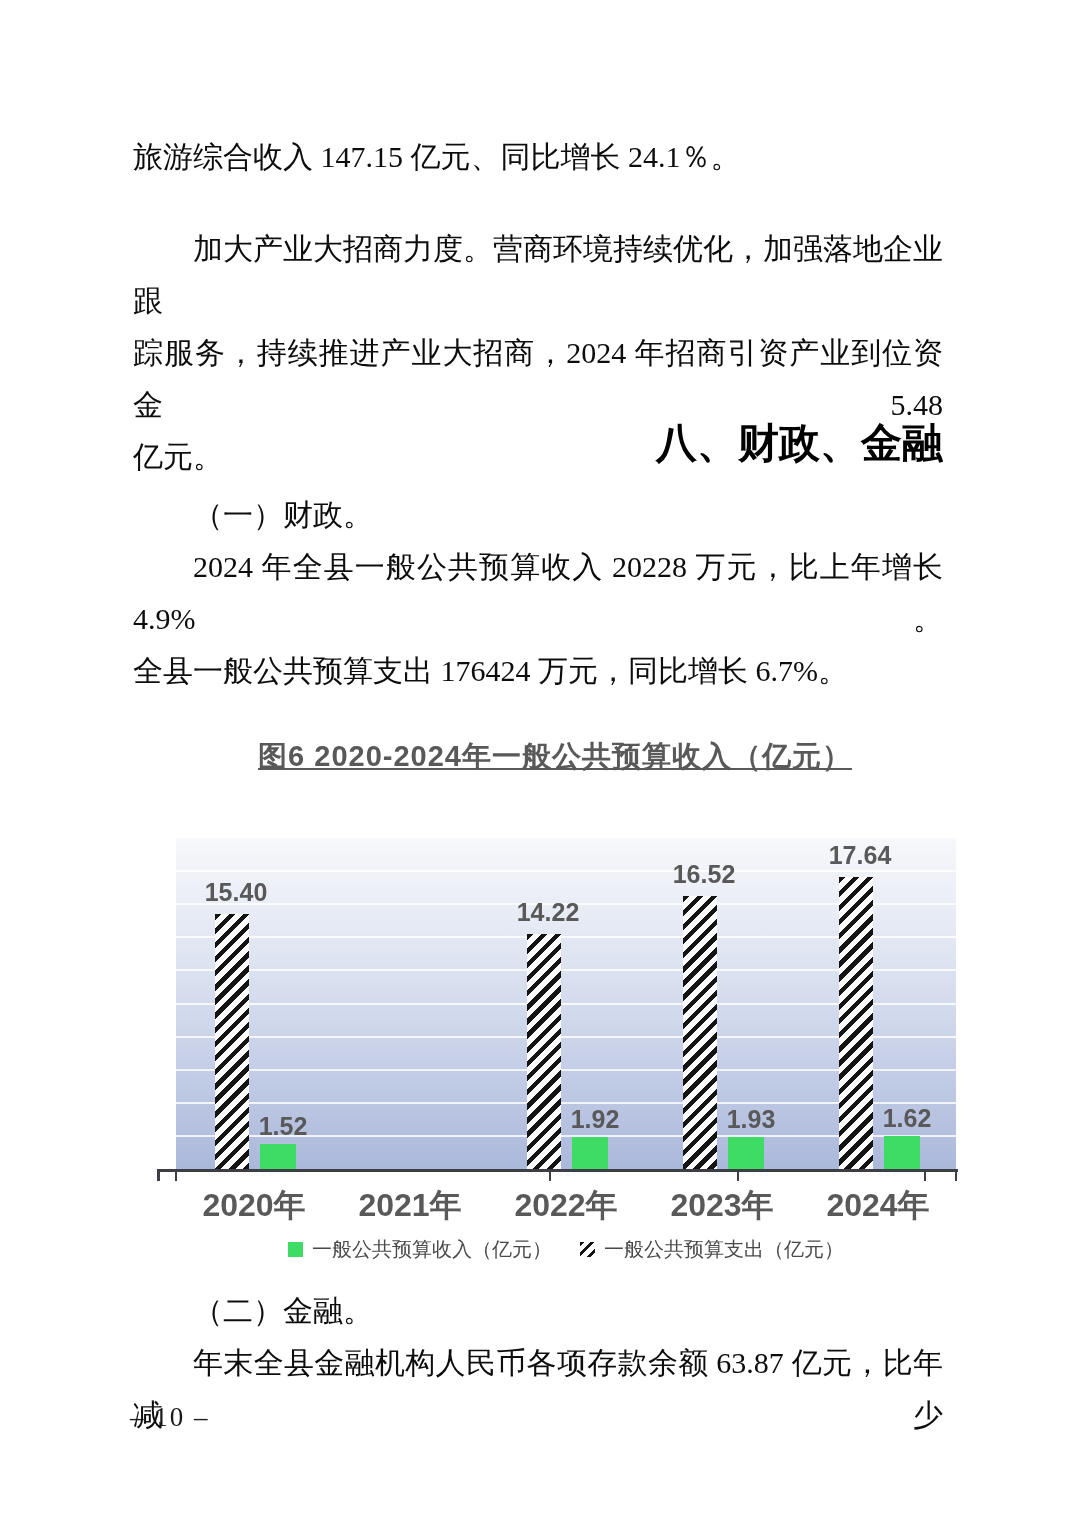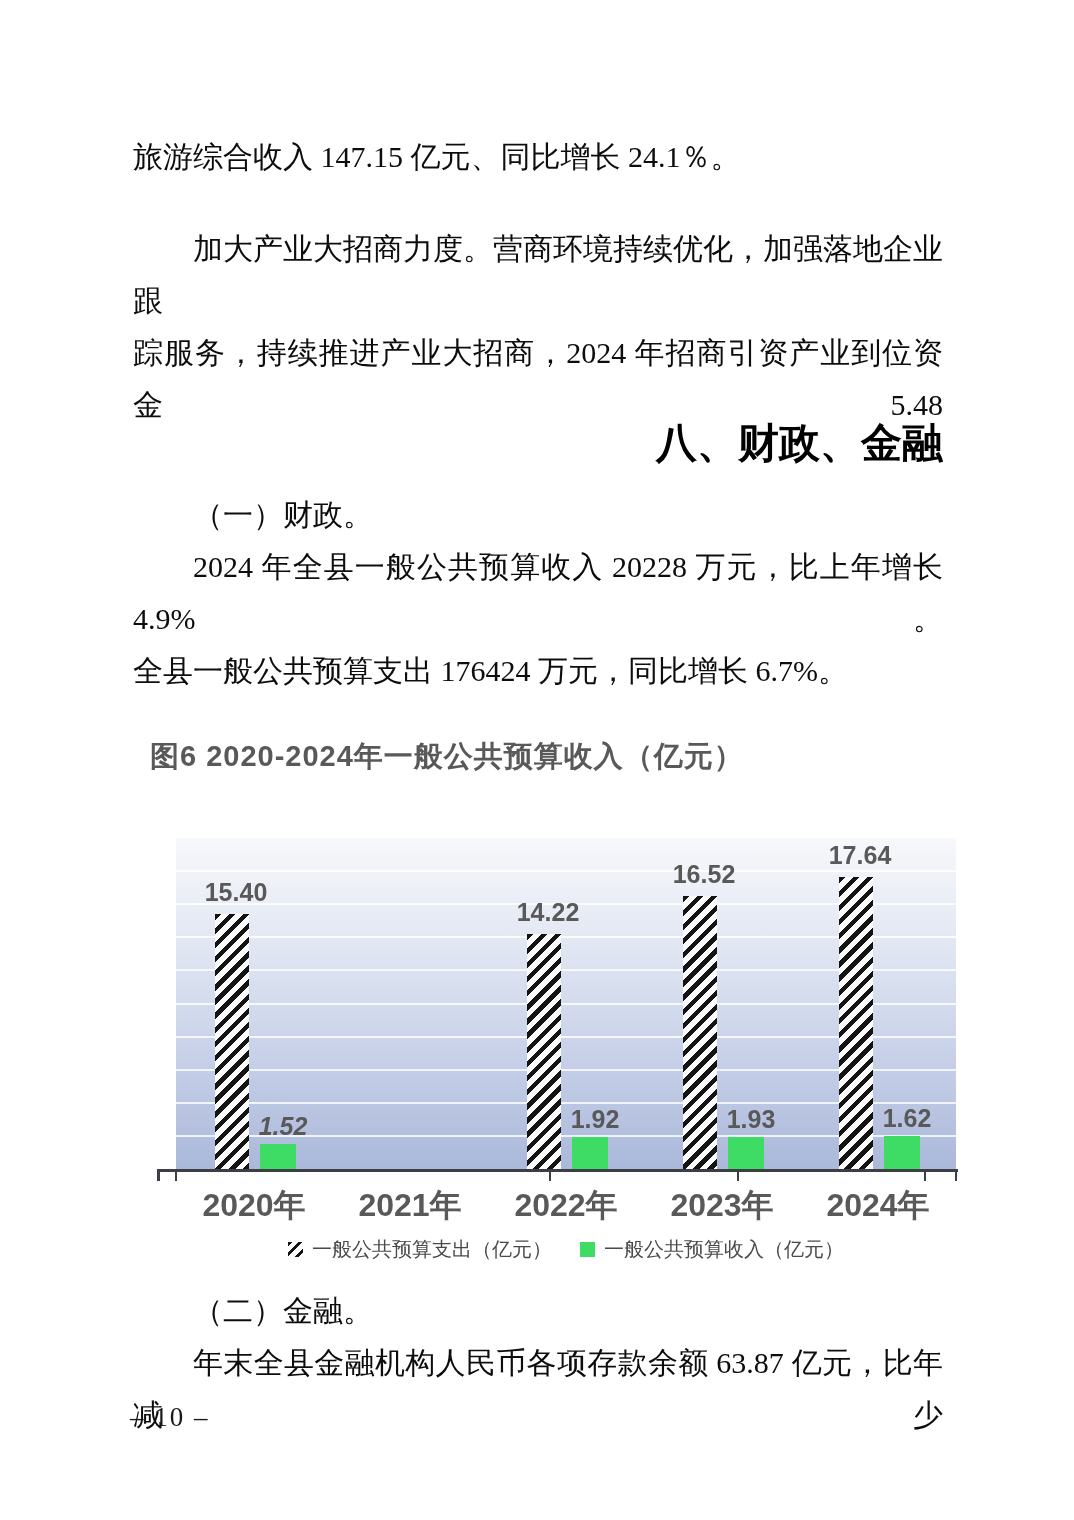--- a/index.html
+++ b/index.html
@@ -12,21 +12,21 @@
   .line.justify { text-align:justify; text-align-last:justify; }
   .line.indent { text-indent:60px; }
   .section-heading {
     position:absolute; left:133px; width:810px; top:416px;
     font-family:"Liberation Sans", sans-serif; font-weight:bold;
     font-size:41px; text-align:right; color:#000;
   }
   .chart-title {
     position:absolute; left:150px; width:810px; top:737px;
     font-family:"Liberation Sans", sans-serif; font-weight:bold;
-    font-size:29px; color:#595959; letter-spacing:1px;
+    font-size:29px; color:#595959; text-align:center; letter-spacing:1px;text-decoration:underline;
   }
   .plot {
     position:absolute; left:176px; top:838px; width:780px; height:331px;
     background:linear-gradient(180deg,#f7f8fb 0%,#e3e8f3 30%,#c8d1e8 65%,#aab8da 100%);
   }
   .gridline { position:absolute; left:0; right:0; height:2px; background:rgba(255,255,255,0.8); }
   .cat-group { position:absolute; bottom:0; width:20%; height:100%; }
   .bar { position:absolute; bottom:0; }
   .hatch-bar {
     left:39px; width:34px;
@@ -71,20 +71,21 @@
 
 <div class="page">
 
   <div class="textblock" style="top:131px;">
     <div class="line">旅游综合收入 147.15 亿元、同比增长 24.1％。</div>
   </div>
 
   <div class="textblock" style="top:223px;">
     <div class="line justify indent">加大产业大招商力度。营商环境持续优化，加强落地企业跟</div>
     <div class="line justify">踪服务，持续推进产业大招商，2024 年招商引资产业到位资金 5.48</div>
+    <div class="line">亿元。</div>
   </div>
 
   <div class="section-heading">八、财政、金融</div>
 
   <div class="textblock" style="top:489px;">
     <div class="line indent">（一）财政。</div>
   </div>
 
   <div class="textblock" style="top:541px;">
     <div class="line justify indent">2024 年全县一般公共预算收入 20228 万元，比上年增长 4.9%。</div>
@@ -100,21 +101,21 @@
       <div class="gridline" style="bottom: calc(40% - 1px);"></div>
       <div class="gridline" style="bottom: calc(50% - 1px);"></div>
       <div class="gridline" style="bottom: calc(60% - 1px);"></div>
       <div class="gridline" style="bottom: calc(70% - 1px);"></div>
       <div class="gridline" style="bottom: calc(80% - 1px);"></div>
       <div class="gridline" style="bottom: calc(90% - 1px);"></div>
       <div class="cat-group" style="left: 0%;">
         <div class="bar hatch-bar" style="height: 77%;"></div>
         <div class="bar-label hatch-label" style="bottom: 77%; color: rgb(89, 89, 89);">15.40</div>
         <div class="bar green-bar" style="height: 7.6%; background: rgb(62, 220, 100);"></div>
-        <div class="bar-label green-label" style="bottom: 7.6%; color: rgb(89, 89, 89); font-style: italic;">1.52</div>
+        <div class="bar-label green-label" style="bottom: 7.6%; color: rgb(89, 89, 89);">1.52</div>
         <div class="tick" style="left: 0%;"></div>
       </div>
       <div class="cat-group" style="left: 40%;">
         <div class="bar hatch-bar" style="height: 71.1%;"></div>
         <div class="bar-label hatch-label" style="bottom: 71.1%; color: rgb(89, 89, 89);">14.22</div>
         <div class="bar green-bar" style="height: 9.6%; background: rgb(62, 220, 100);"></div>
         <div class="bar-label green-label" style="bottom: 9.6%; color: rgb(89, 89, 89);">1.92</div>
         <div class="tick" style="left: 40%;"></div>
       </div>
       <div class="cat-group" style="left: 60%;">
@@ -138,26 +139,26 @@
   </div>
   <div class="x-labels" id="x-labels">
       <div class="x-label">2020年</div>
       <div class="x-label">2021年</div>
       <div class="x-label">2022年</div>
       <div class="x-label">2023年</div>
       <div class="x-label">2024年</div>
     </div>
   <div class="legend" id="legend">
       <div class="legend-item" style="display: inline-flex;">
+        <div class="swatch" style="background: rgb(62, 220, 100);"></div>
+        <div class="legend-text">一般公共预算收入（亿元）</div>
+      </div>
+      <div class="legend-item" style="display: inline-flex;">
         <div class="swatch hatch"></div>
         <div class="legend-text">一般公共预算支出（亿元）</div>
-      </div>
-      <div class="legend-item" style="display: inline-flex;">
-        <div class="swatch" style="background: rgb(62, 220, 100);"></div>
-        <div class="legend-text">一般公共预算收入（亿元）</div>
       </div>
     </div>
 
   <div class="textblock" style="top:1285px;">
     <div class="line indent">（二）金融。</div>
   </div>
 
   <div class="textblock" style="top:1337px;">
     <div class="line justify indent">年末全县金融机构人民币各项存款余额 63.87 亿元，比年减少</div>
   </div>

